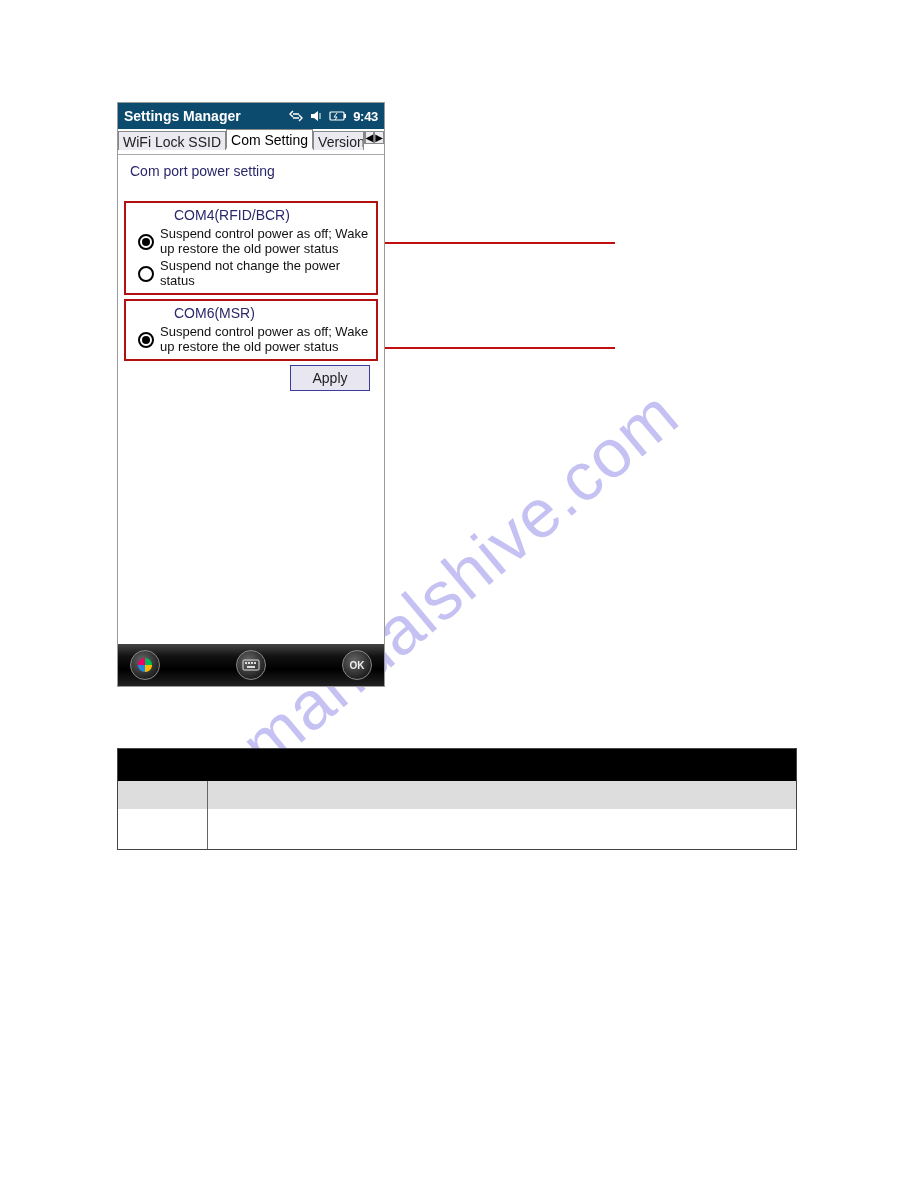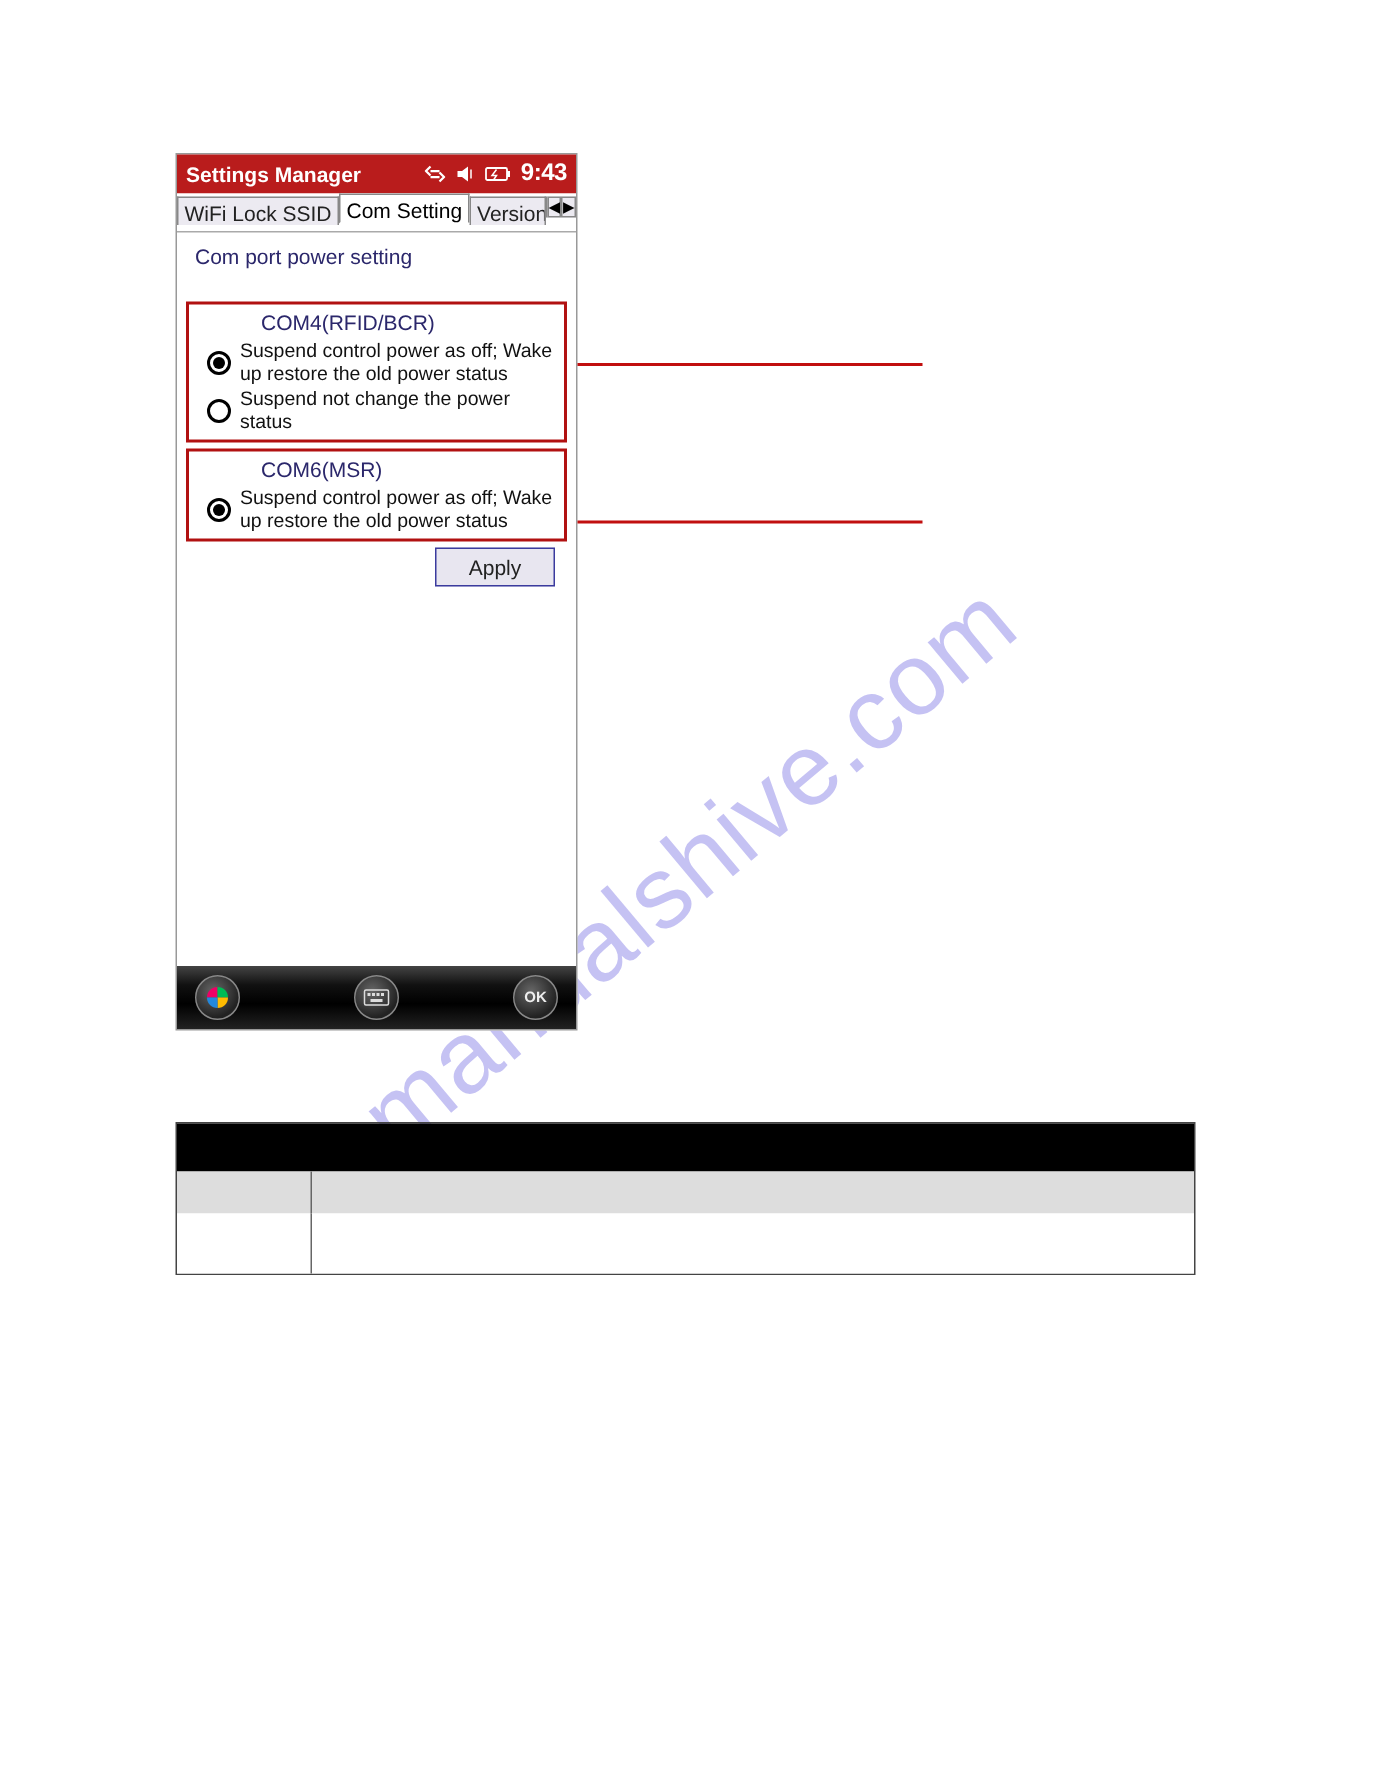--- a/index.html
+++ b/index.html
@@ -20,32 +20,32 @@
     left: 117px;
     top: 102px;
     width: 268px;
     height: 585px;
     background: #fff;
     border: 1px solid #999;
   }
   
   .titlebar {
     height: 26px;
-    background: #b91c1c;
+    background: #0c4a6e;
     color: #fff;
     display: flex;
     align-items: center;
     padding: 0 4px 0 6px;
     font-size: 14px;
     font-weight: bold;
   }
   .titlebar-title { flex: 1; }
   .titlebar-icons { display: flex; align-items: center; gap: 6px; padding-right: 2px; }
   .titlebar-icons .ico { display: inline-flex; align-items: center; justify-content: center; }
-  .time { font-size: 16px; font-weight: bold; color: #fff; letter-spacing: -0.3px; }
+  .time { font-size: 13px; font-weight: bold; color: #fff; letter-spacing: -0.3px; }
 
   
   .tabs {
     height: 26px;
     display: flex;
     align-items: flex-start;
     border-bottom: 1px solid #aaa;
     background: #fff;
     font-size: 14px;
   }

